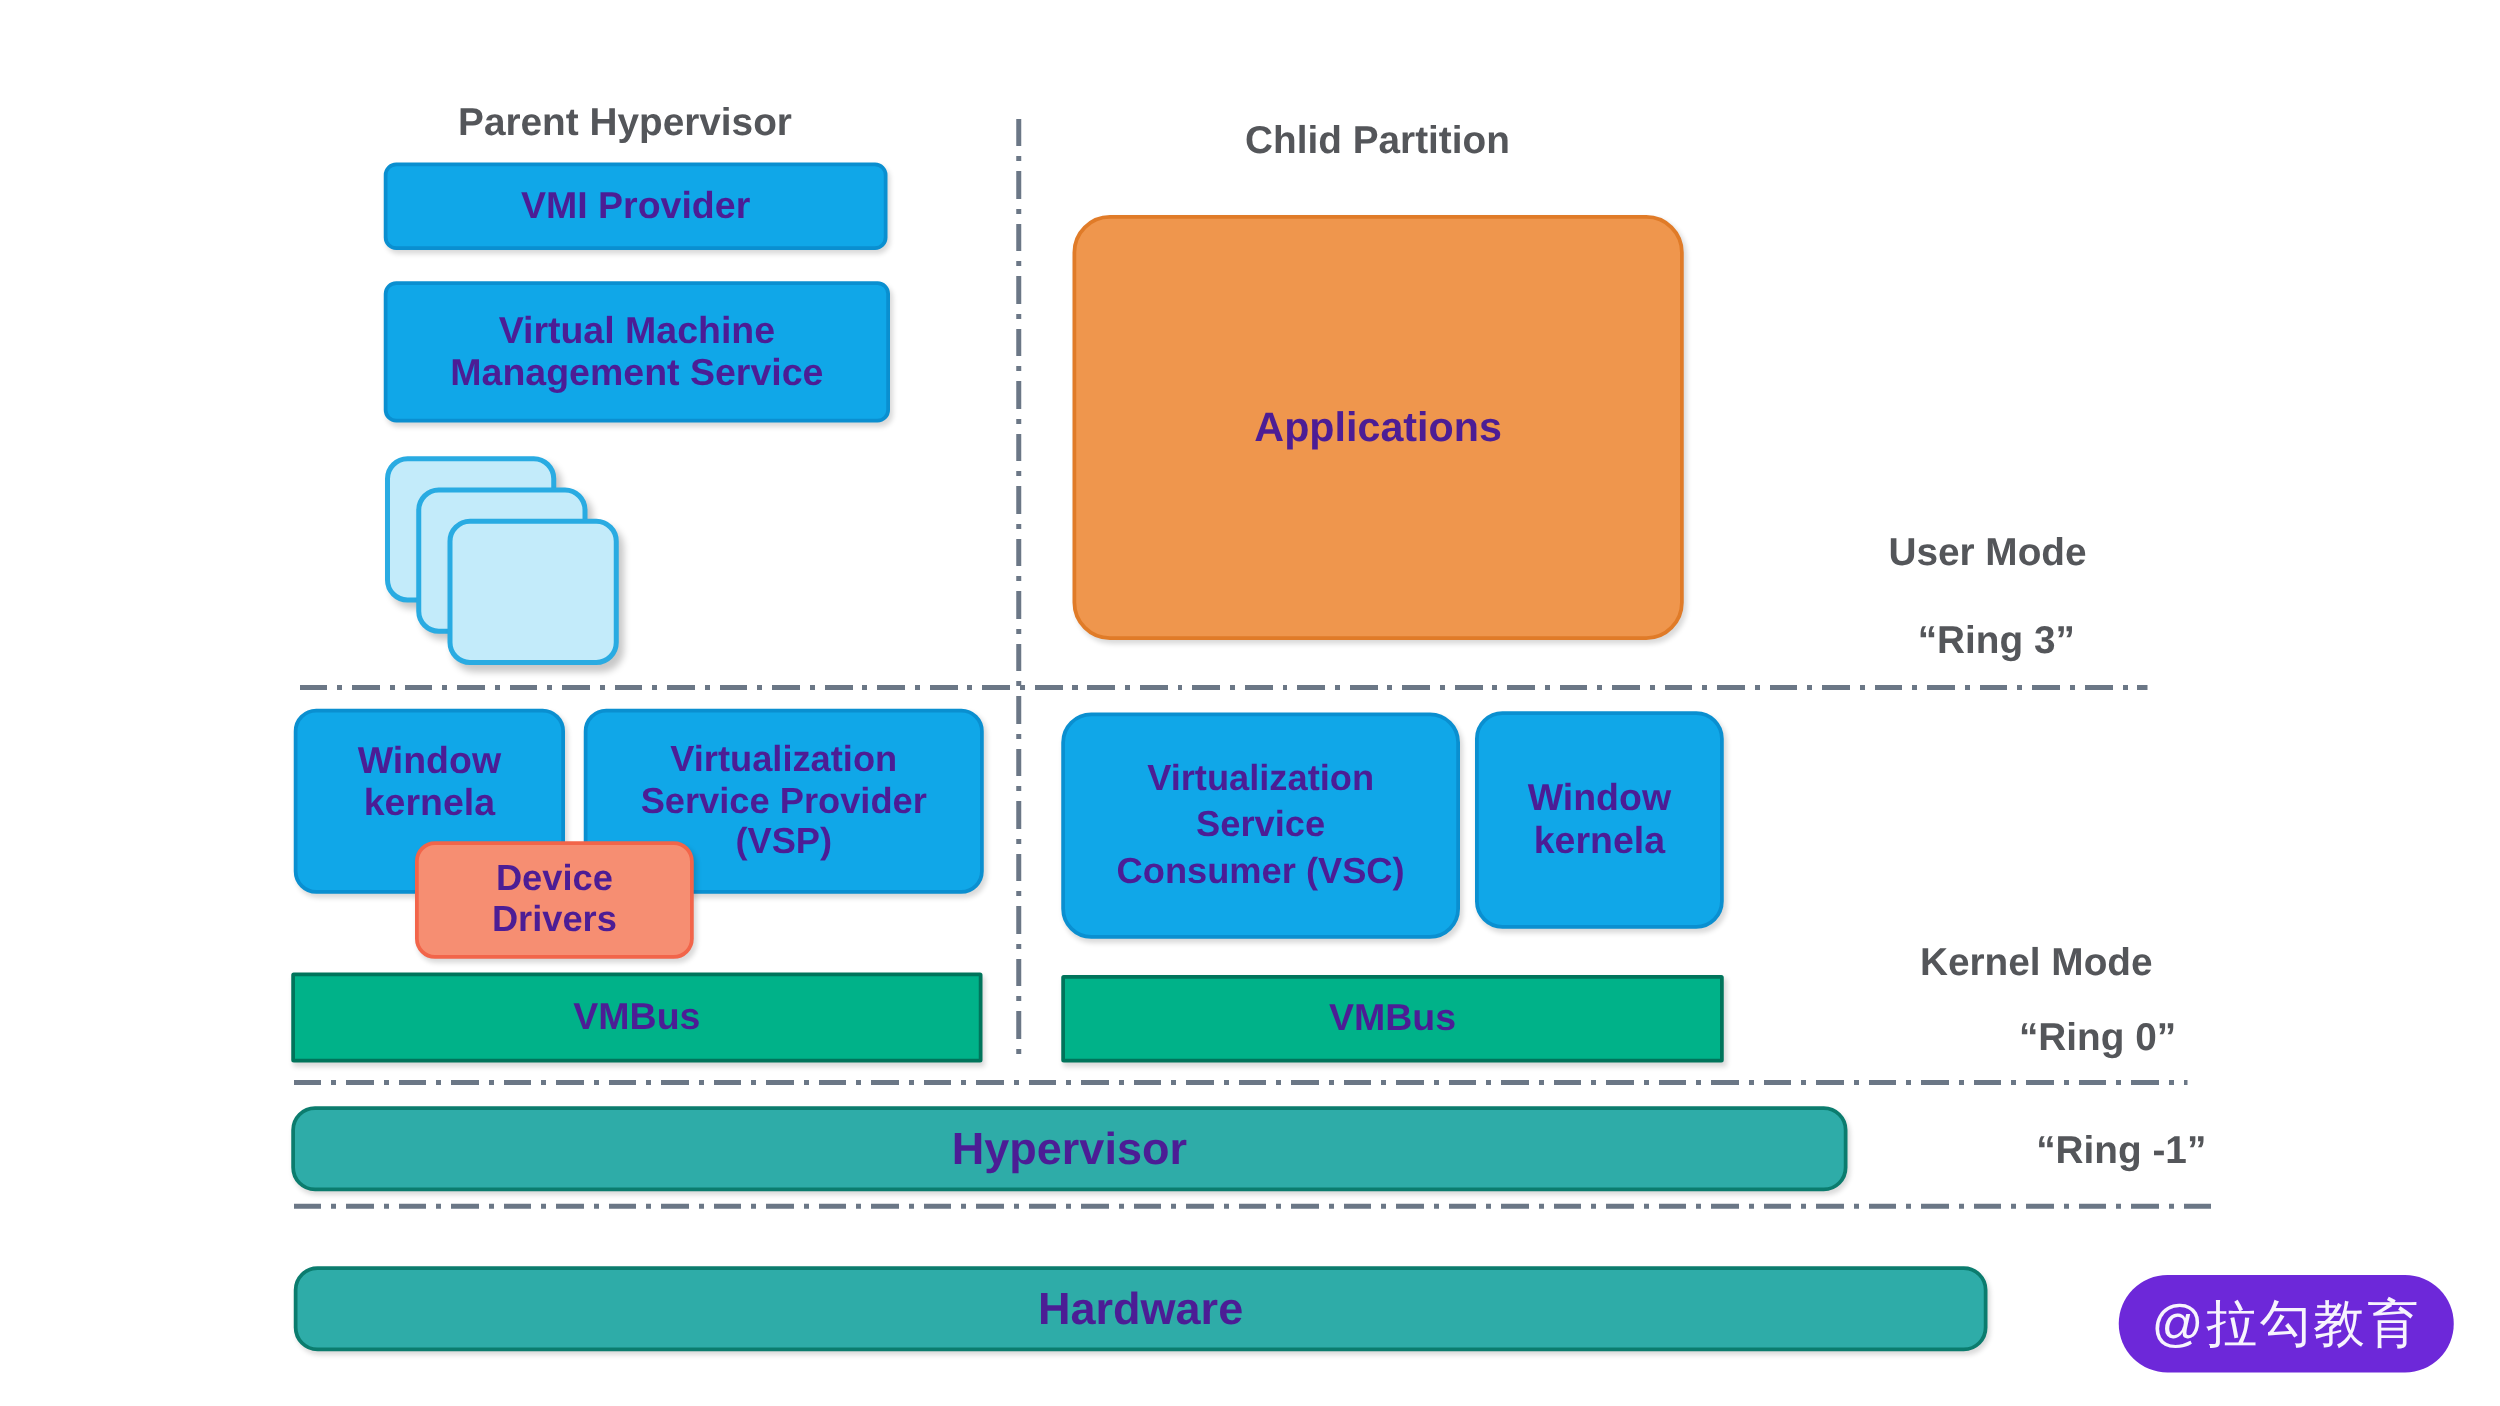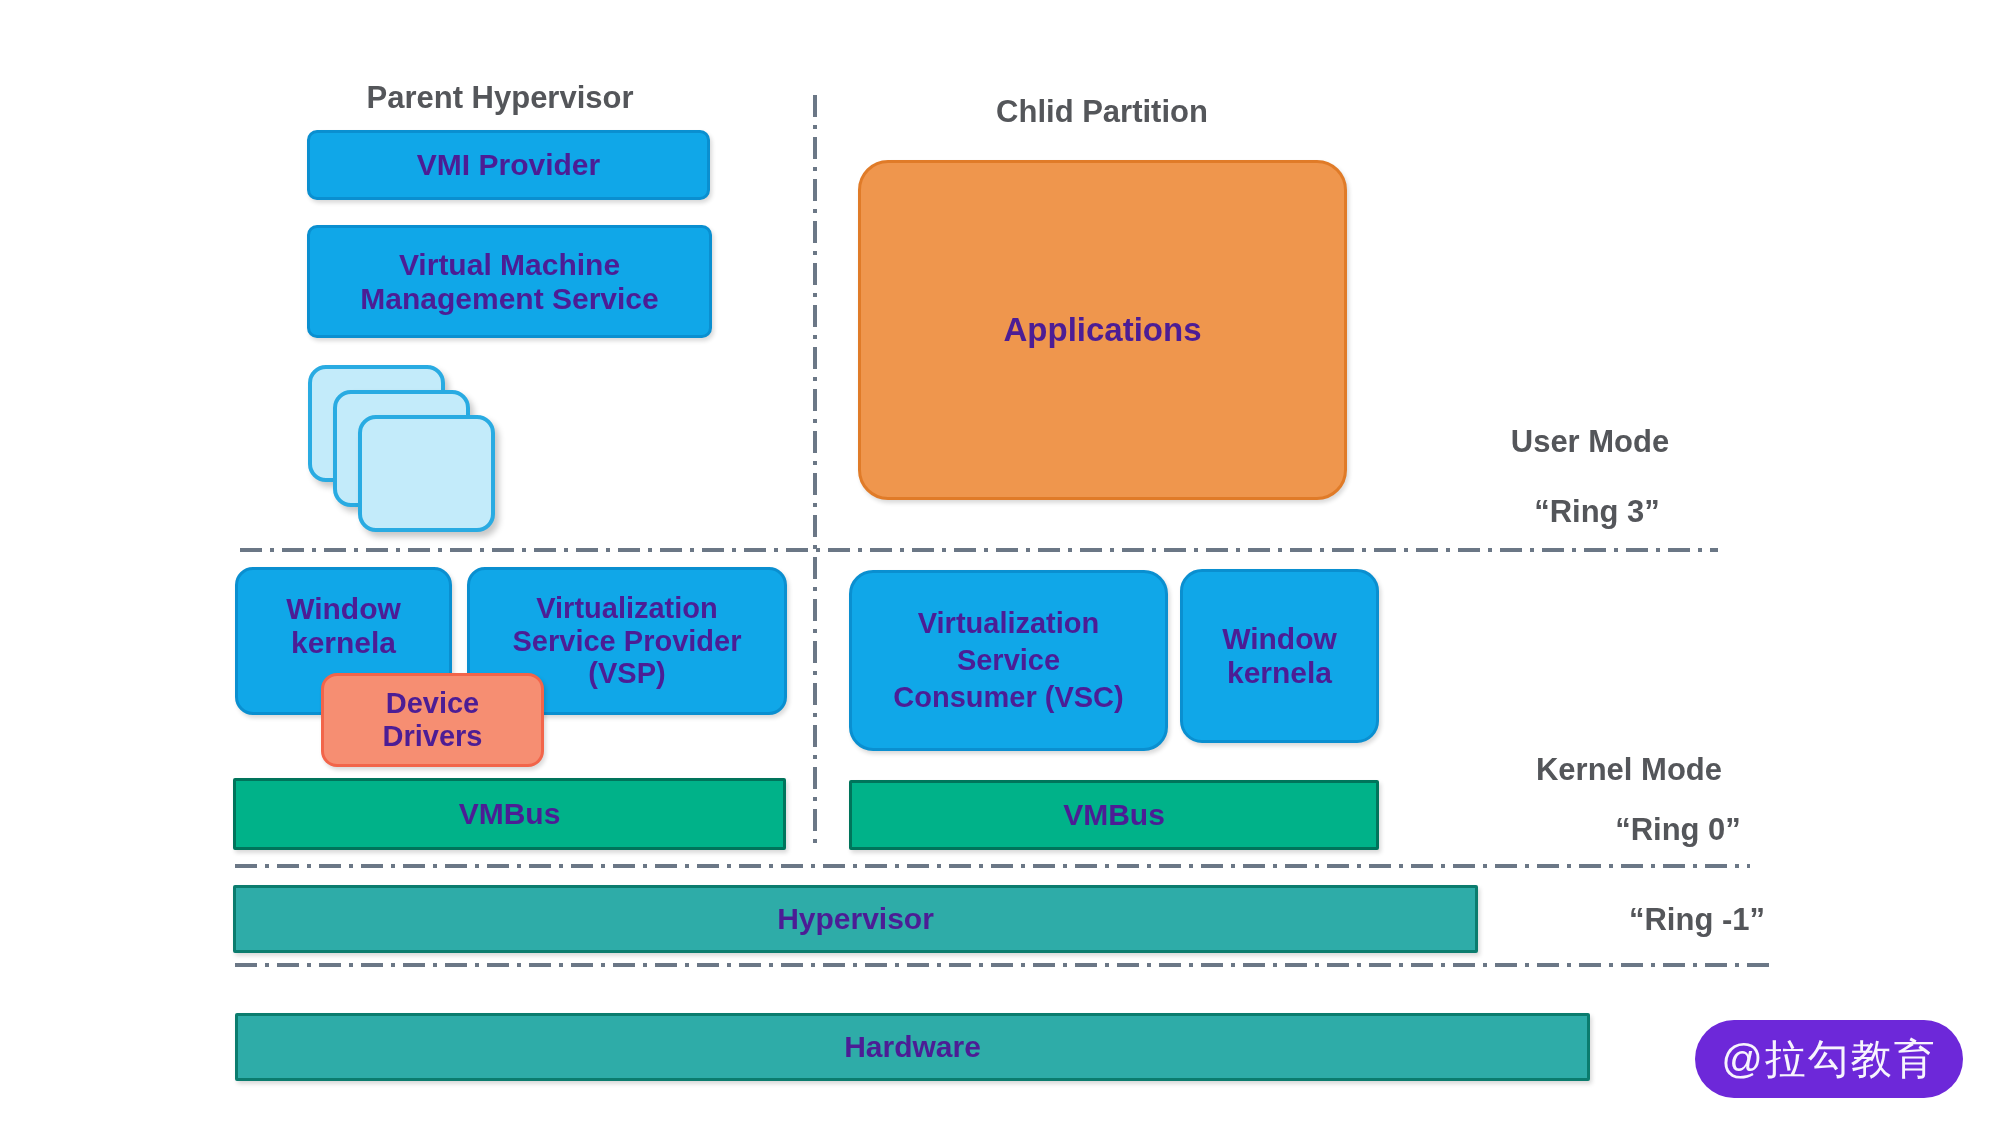--- a/index.html
+++ b/index.html
@@ -29,21 +29,21 @@
     border-radius:16px;font-size:29px;line-height:1.15;z-index:5;
   }
   .green{
     background:var(--green-fill,#00b289);
     border:3px solid var(--green-border,#00745b);
     border-radius:2px;font-size:30px;
   }
   .teal{
     background:var(--teal-fill,#2eaca8);
     border:3px solid var(--teal-border,#0b7c6e);
-    border-radius:2px;font-size:30px;
+    border-radius:19px;font-size:36px;
   }
   .gray-label{
     position:absolute;color:var(--label-gray,#54565a);font-weight:700;font-size:31px;
     text-align:center;white-space:nowrap;
   }
   .hline{
     position:absolute;height:4px;z-index:0;
     background:repeating-linear-gradient(90deg,
       var(--dash-line,#6b7786) 0 22px, transparent 22px 30px,
       var(--dash-line,#6b7786) 30px 34px, transparent 34px 42px);
@@ -90,36 +90,36 @@
   <div class="box blue" style="left:307px;top:225px;width:405px;height:113px;border-radius:10px;">
     <span>Virtual Machine</span>
     <span>Management Service</span>
   </div>
 
   <div class="worker-square" style="left:308px;top:365px;"></div>
   <div class="worker-square" style="left:333px;top:390px;"></div>
   <div class="worker-square" style="left:358px;top:415px;"></div>
 
 
-  <div class="box orange" style="left:858px;top:160px;width:489px;height:340px;">
+  <div class="box orange" style="left:858px;top:172px;width:489px;height:340px;">
     <span>Applications</span>
   </div>
 
   <div class="box blue" style="left:235px;top:567px;width:217px;height:148px;border-radius:18px;align-items:center;justify-content:flex-start;padding-top:22px;">
     <span>Window</span>
     <span>kernela</span>
   </div>
 
   <div class="box blue" style="left:467px;top:567px;width:320px;height:148px;border-radius:18px;font-size:29px;">
     <span>Virtualization</span>
     <span>Service Provider</span>
     <span>(VSP)</span>
   </div>
 
-  <div class="box salmon" style="left:321px;top:673px;width:223px;height:94px;">
+  <div class="box salmon" style="left:332px;top:673px;width:223px;height:94px;">
     <span>Device</span>
     <span>Drivers</span>
   </div>
 
   <div class="box green" style="left:233px;top:778px;width:553px;height:72px;">
     <span>VMBus</span>
   </div>
 
   <div class="box blue" style="left:849px;top:570px;width:319px;height:181px;border-radius:24px;font-size:29px;line-height:1.28;">
     <span>Virtualization</span>

